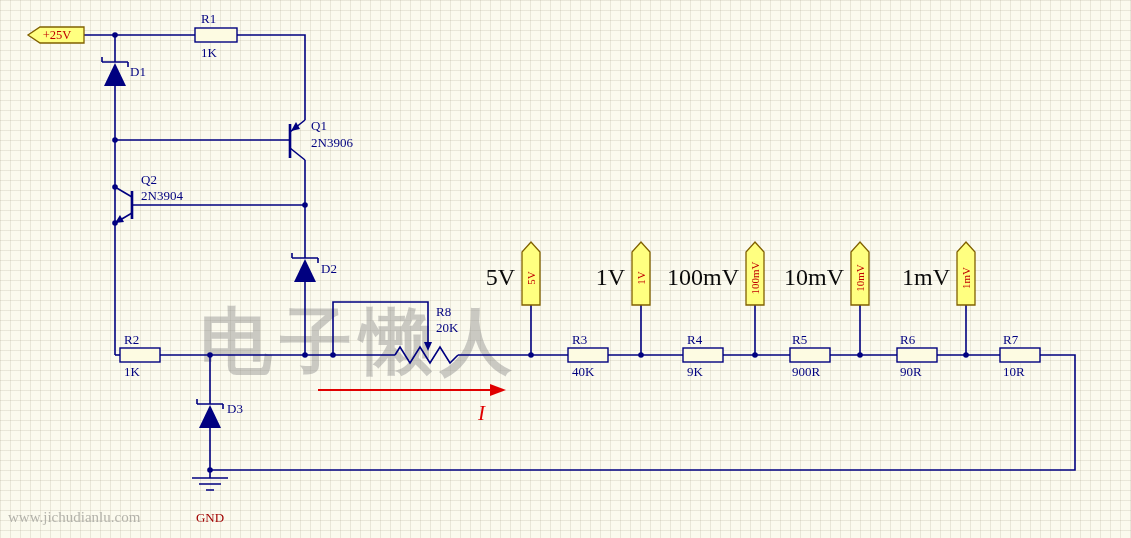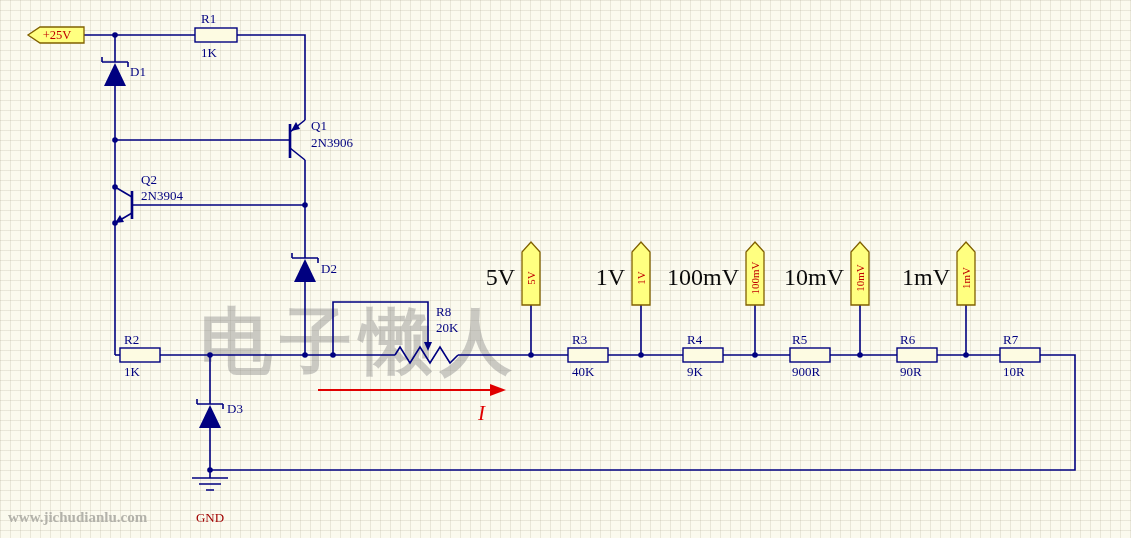--- a/index.html
+++ b/index.html
@@ -12,21 +12,21 @@
     background-size:10px 10px;
     font-family:"Liberation Serif",serif;
   }
   .watermark{
     position:absolute;left:200px;top:294px;z-index:1;
     font-size:72px;font-weight:bold;letter-spacing:8px;white-space:nowrap;
     color:#8f8f8f;opacity:.45;
   }
   .website{
     position:absolute;left:8px;top:509px;z-index:3;
-    font-size:15px;font-weight:bold;color:#b3b2aa;
+    font-size:15px;font-weight:normal;color:#b3b2aa;
     font-family:"Liberation Serif",serif;
   }
   svg.schem{position:absolute;left:0;top:0;z-index:2;}
   .wire{stroke:#000080;stroke-width:1.6;fill:none;}
   .bar{stroke:#000080;stroke-width:2.6;fill:none;}
   .body{fill:#fdfbe2;stroke:#000080;stroke-width:1.4;}
   .tri{fill:#000080;stroke:none;}
   .dot{fill:#000080;stroke:none;}
   .lbl{font-family:"Liberation Serif",serif;font-size:13px;fill:#000080;}
   .big{font-family:"Liberation Serif",serif;font-size:24px;fill:#0a0a0a;}

